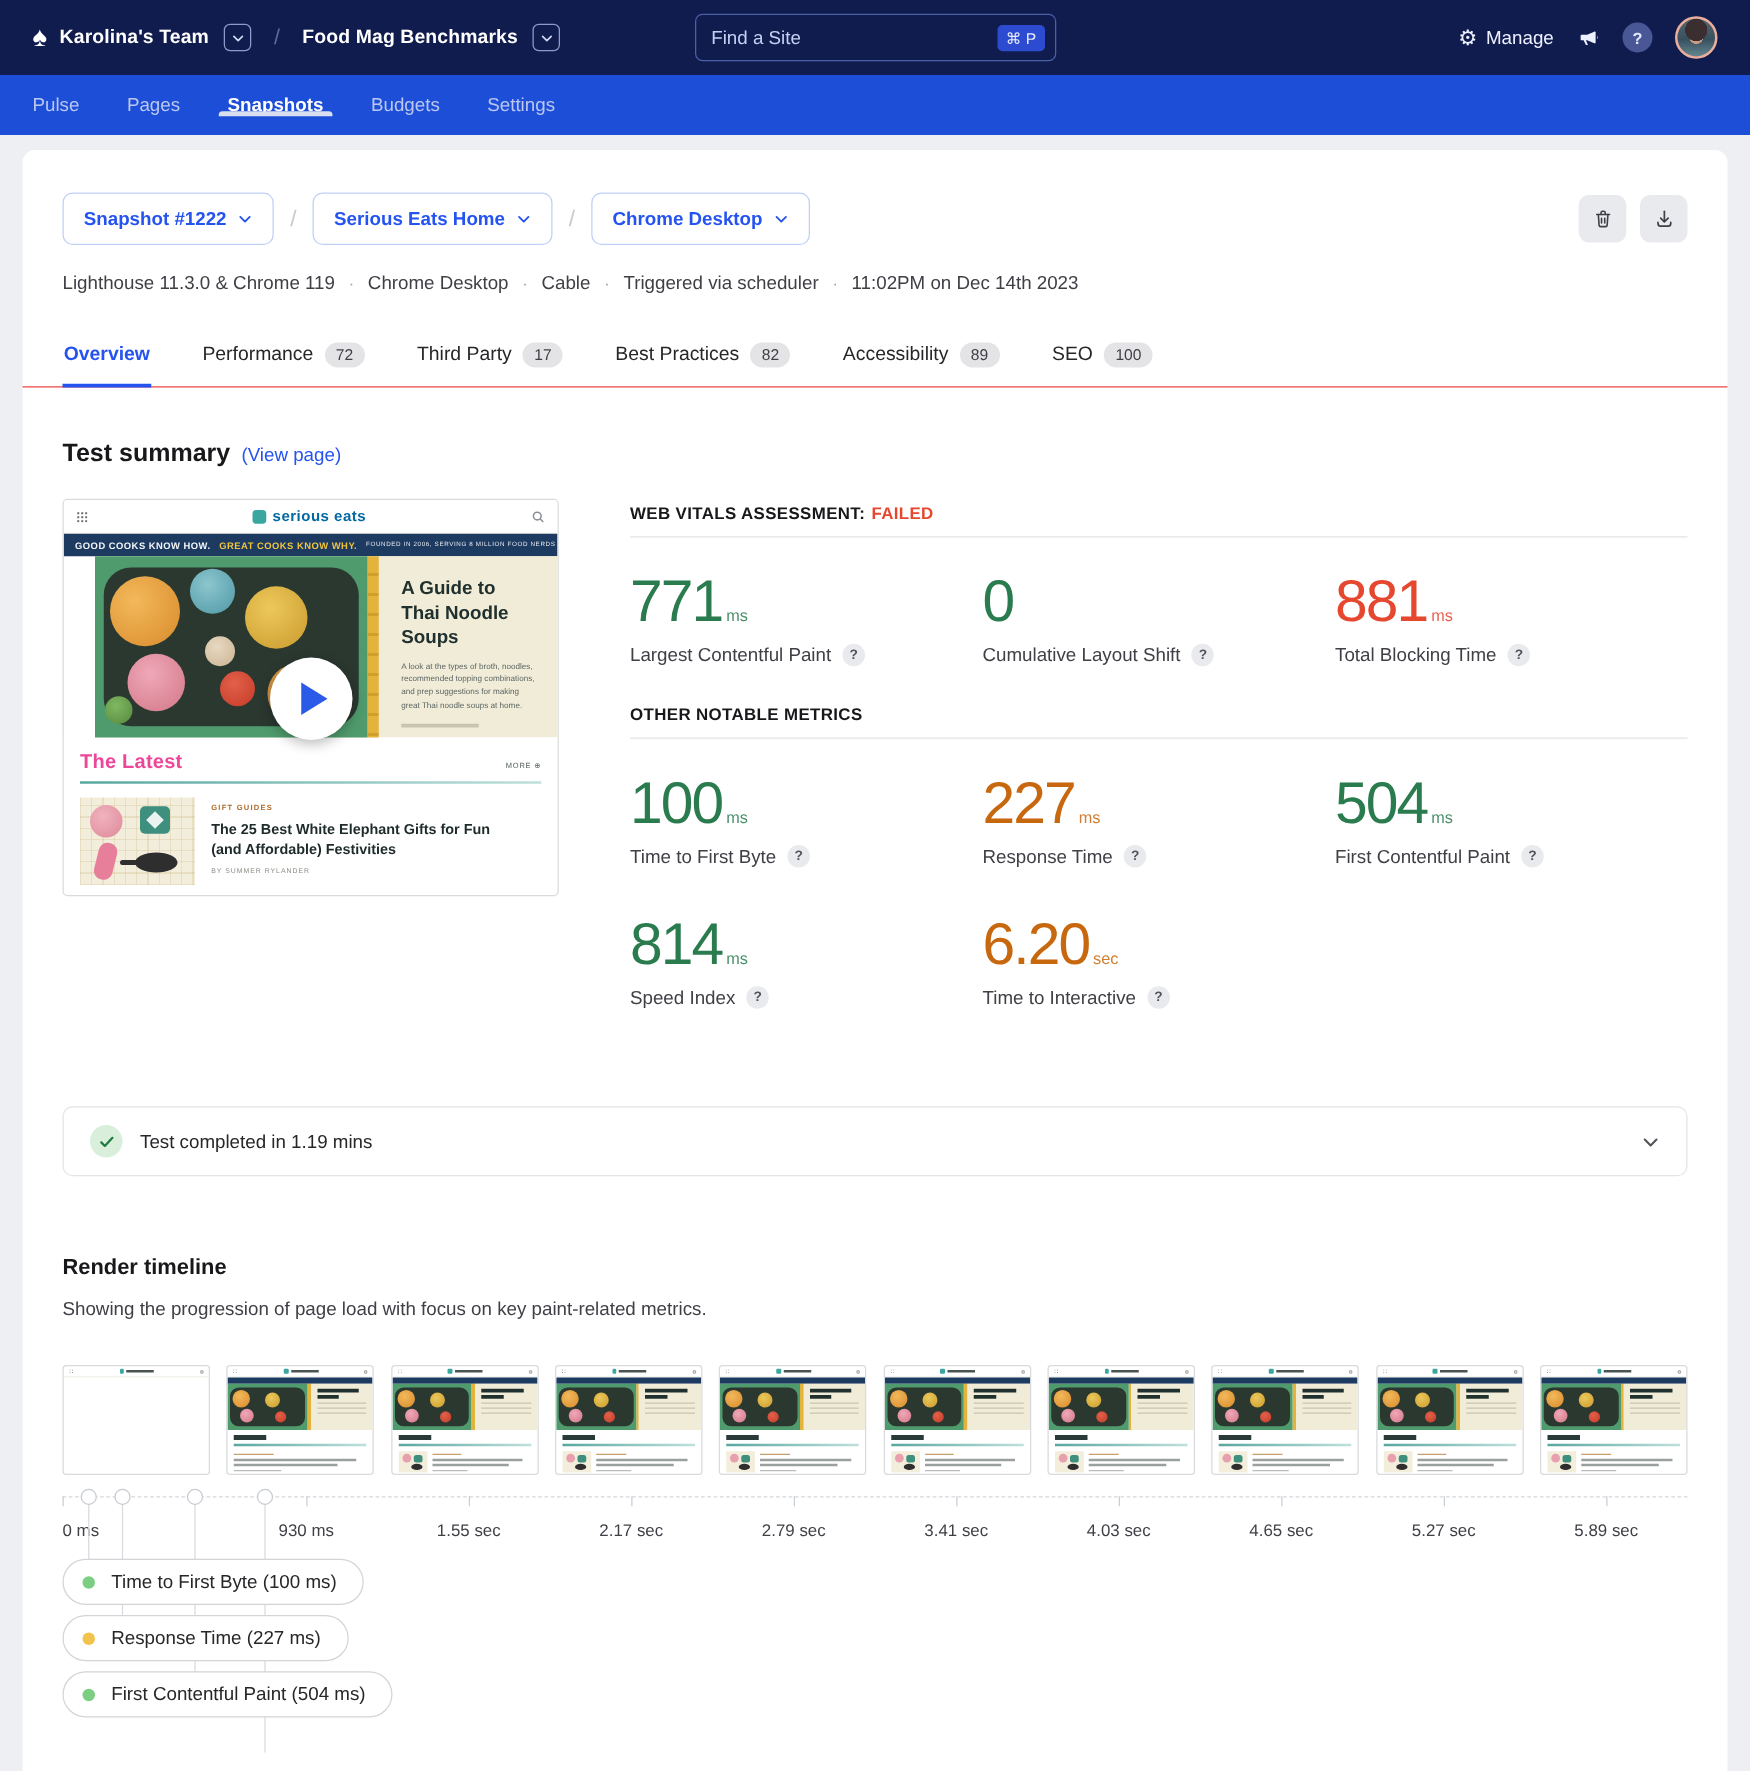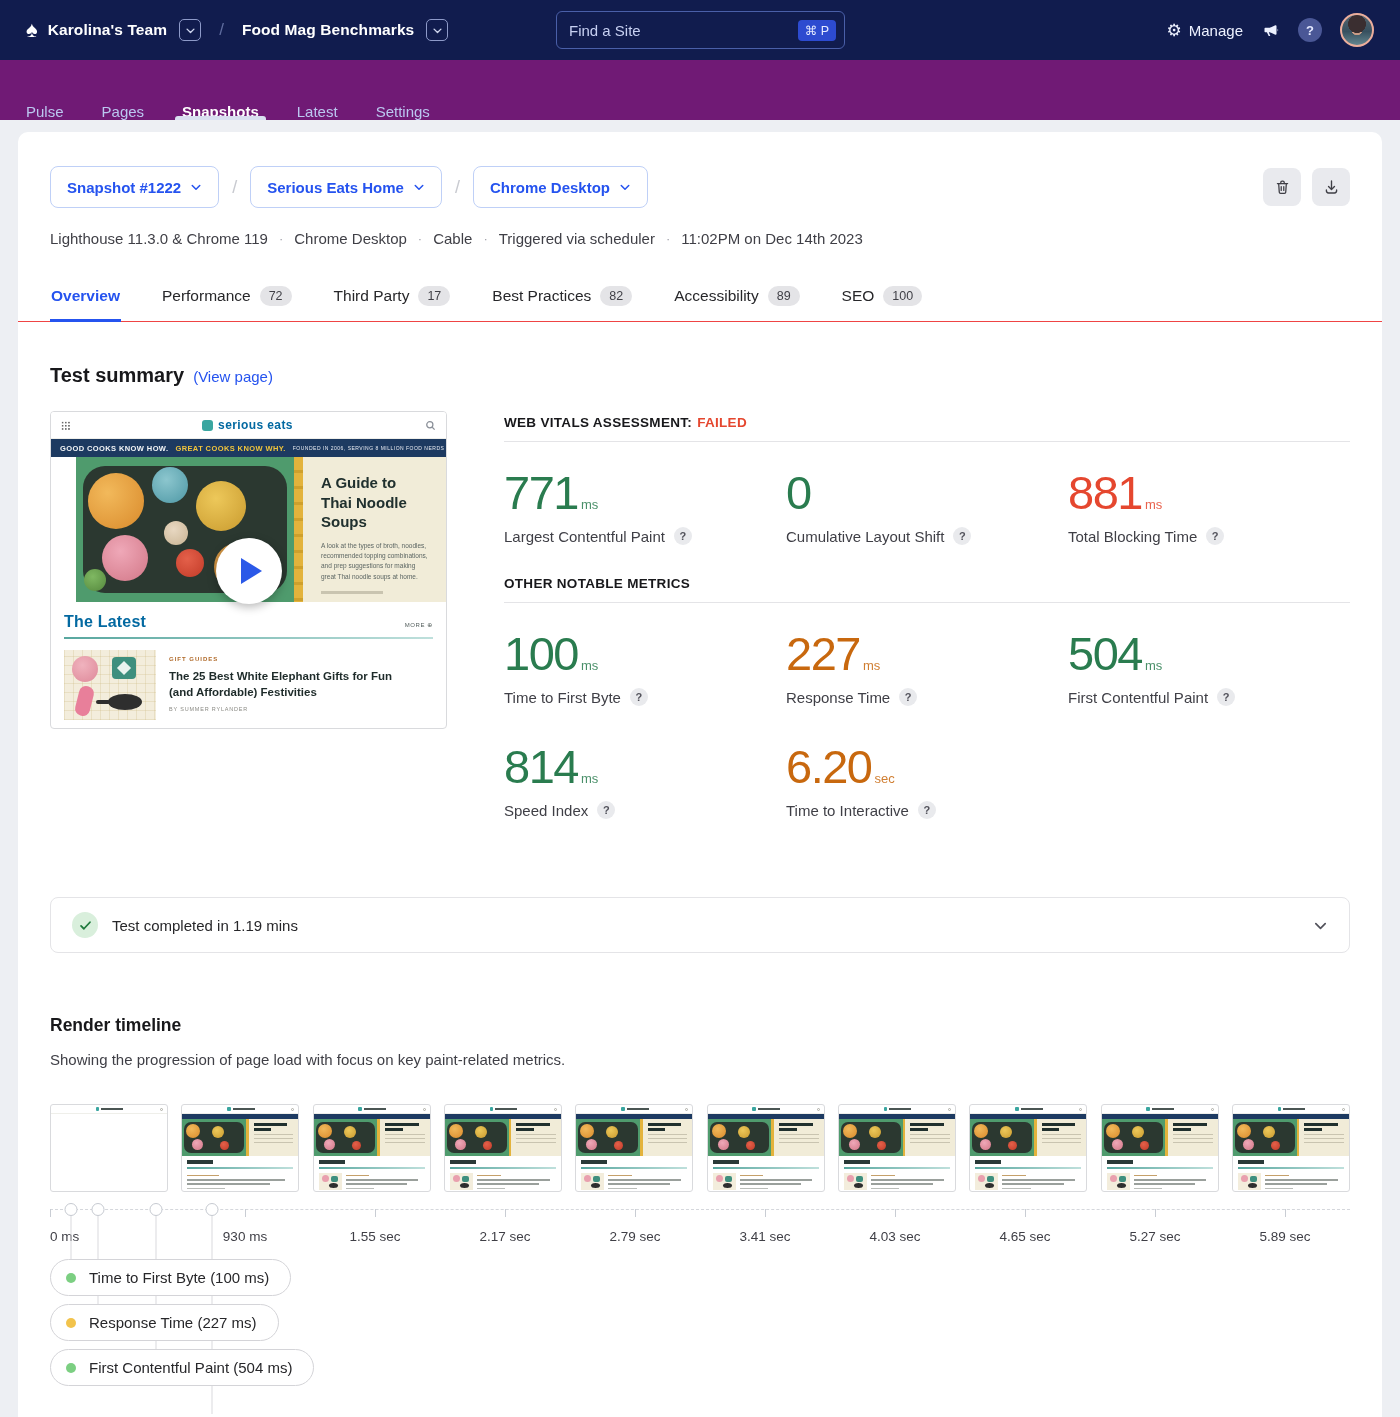--- a/index.html
+++ b/index.html
@@ -47,21 +47,21 @@
     font-size: 13px; font-weight: bold; color: #E4E9FF;
   }
   .avatar {
     width: 34px; height: 34px; border-radius: 50%; border: 2px solid #ECAE9C;
     background:
       radial-gradient(circle at 50% 30%, #3A2E30 0 34%, transparent 35%),
       radial-gradient(circle at 50% 48%, #C99B85 0 26%, transparent 27%),
       linear-gradient(180deg, #55656F 0%, #37505F 55%, #64868F 100%);
   }
   
-  .subnav { height: 60px; background: #701a75; display: flex; align-items: flex-end; padding: 0 26px; gap: 38px; }
+  .subnav { height: 48px; background: #1d4ed8; display: flex; align-items: center; padding: 0 26px; gap: 38px; }
   .nav-item { display: flex; align-items: center; color: #BBC7F0; font-size: 15px; position: relative; cursor: pointer; }
   .nav-item.active { color: #fff; font-weight: bold; }
   .nav-item.active::after {
     content: ""; position: absolute; bottom: 0; left: -7px; right: -7px; height: 4px;
     background: #D9DFF0; border-radius: 3px 3px 0 0;
   }
   
   .card {
     margin: 12px 18px 0; background: #fff; border-radius: 10px 10px 0 0;
     padding: 34px 32px 40px; min-height: 1290px;
@@ -121,21 +121,21 @@
   .c6 { width: 48px; height: 48px; left: 138px; top: 86px; background: radial-gradient(circle at 40% 35%, #E2A44F, #B97B2F); }
   .c7 { width: 22px; height: 22px; left: 8px; top: 112px; background: radial-gradient(circle at 40% 35%, #7FB862, #55883D); }
   .c8 { width: 24px; height: 24px; left: 88px; top: 64px; background: radial-gradient(circle at 40% 35%, #E8D8C2, #C9B493); }
   .se-ribbon { width: 9px; flex: none; background: repeating-linear-gradient(180deg, #E3B33C 0 13px, #CFA02C 13px 16px); }
   .se-hero-text { flex: 1; padding: 16px 16px 0 18px; }
   .se-ht { font-size: 15px; font-weight: bold; color: #20302E; line-height: 1.3; max-width: 150px; }
   .se-hp { margin-top: 9px; font-size: 6.5px; color: #5C6663; line-height: 1.6; max-width: 150px; }
   .se-hb { margin-top: 9px; height: 3px; width: 62px; background: #C9C4B0; }
   .se-latest { padding: 11px 13px 0; background: #fff; }
   .se-lhead { display: flex; justify-content: space-between; align-items: baseline; }
-  .se-lt { font-size: 16px; font-weight: bold; color: #0369a1; letter-spacing: .2px; }
+  .se-lt { font-size: 16px; font-weight: bold; color: #ec4899; letter-spacing: .2px; }
   .se-more { font-size: 6px; color: #55605E; letter-spacing: .6px; }
   .se-underline { height: 2px; margin-top: 6px; background: linear-gradient(90deg, #58A79F, #BFE0DC); }
   .se-article { display: flex; gap: 13px; margin-top: 11px; }
   .se-athumb {
     width: 92px; height: 70px; flex: none; position: relative; overflow: hidden;
     background:
       repeating-linear-gradient(0deg, rgba(200,180,120,.25) 0 1px, transparent 1px 9px),
       repeating-linear-gradient(90deg, rgba(200,180,120,.25) 0 1px, transparent 1px 9px),
       #F3EDDC;
   }
@@ -270,21 +270,21 @@
     </span>
     <span class="q-circle">?</span>
     <span class="avatar"></span>
   </div>
 </header>
 
 <nav class="subnav" id="nav-items">
     <span class="nav-item">Pulse</span>
     <span class="nav-item">Pages</span>
     <span class="nav-item active">Snapshots</span>
-    <span class="nav-item">Latest</span>
+    <span class="nav-item">Budgets</span>
     <span class="nav-item">Settings</span>
   </nav>
 
 <main class="card">
 
   <div class="bc-row" id="bc-row">
       <button class="bc-btn">Snapshot #1222<svg width="12" height="12" viewBox="0 0 16 16" fill="none" stroke="#2553EF" stroke-width="2" stroke-linecap="round" stroke-linejoin="round">
           <path d="M3 6l5 5 5-5"></path>
         </svg></button>
       <span class="bc-slash">/</span>

